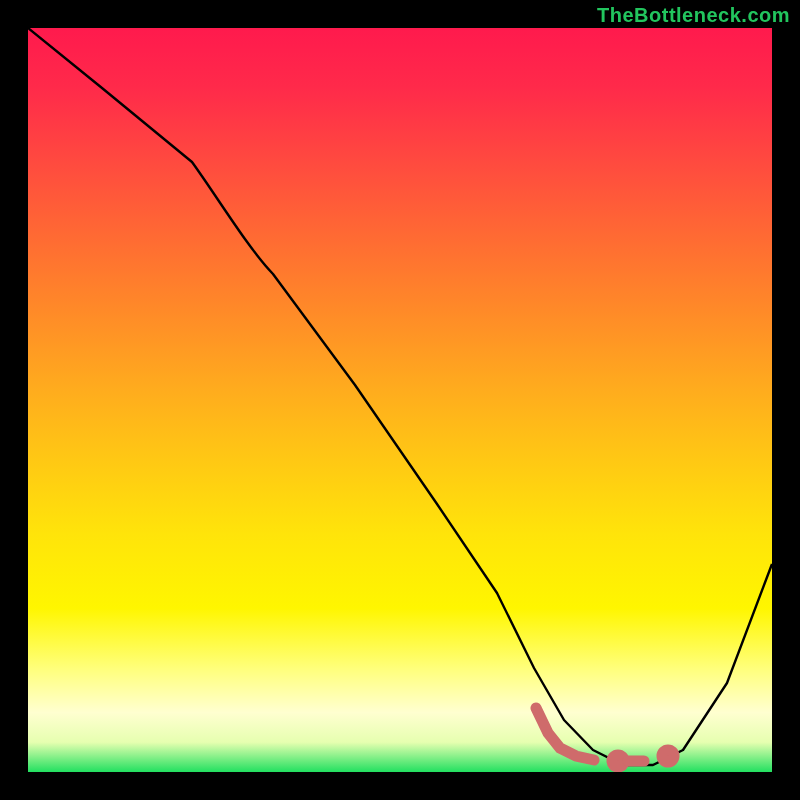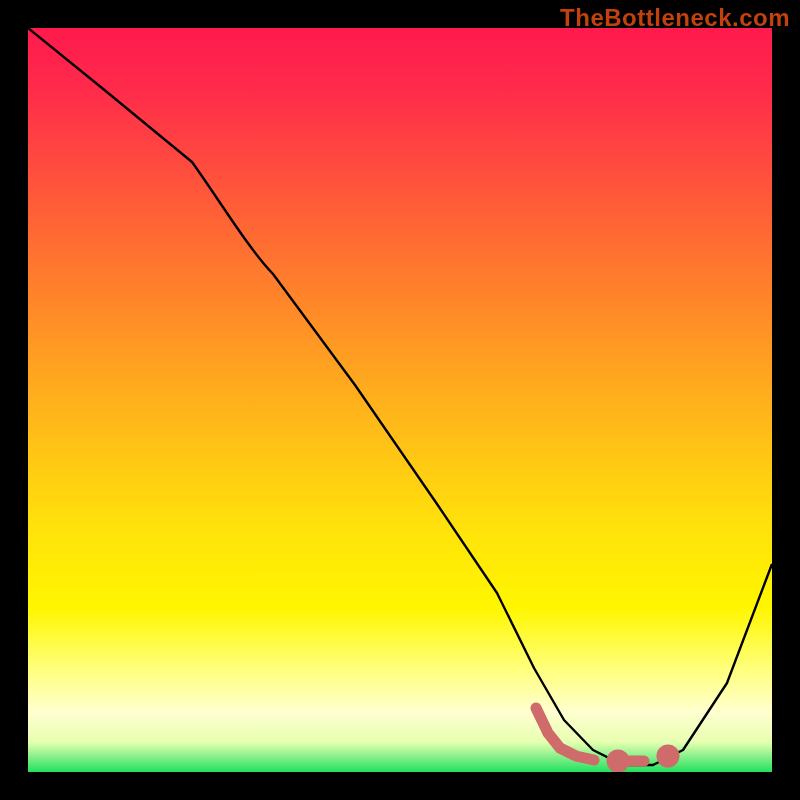--- a/index.html
+++ b/index.html
@@ -14,22 +14,22 @@
   .frame {
     position: relative;
     width: 800px;
     height: 800px;
     background: #000;
   }
   .watermark {
     position: absolute;
     top: 4px;
     right: 10px;
-    color: #c2410c;
-    font-size: 24px;
+    color: #22c55e;
+    font-size: 20px;
     font-weight: bold;
     letter-spacing: 0.5px;
     z-index: 3;
   }
   .plot {
     position: absolute;
     left: 28px;
     top: 28px;
     width: 744px;
     height: 744px;

